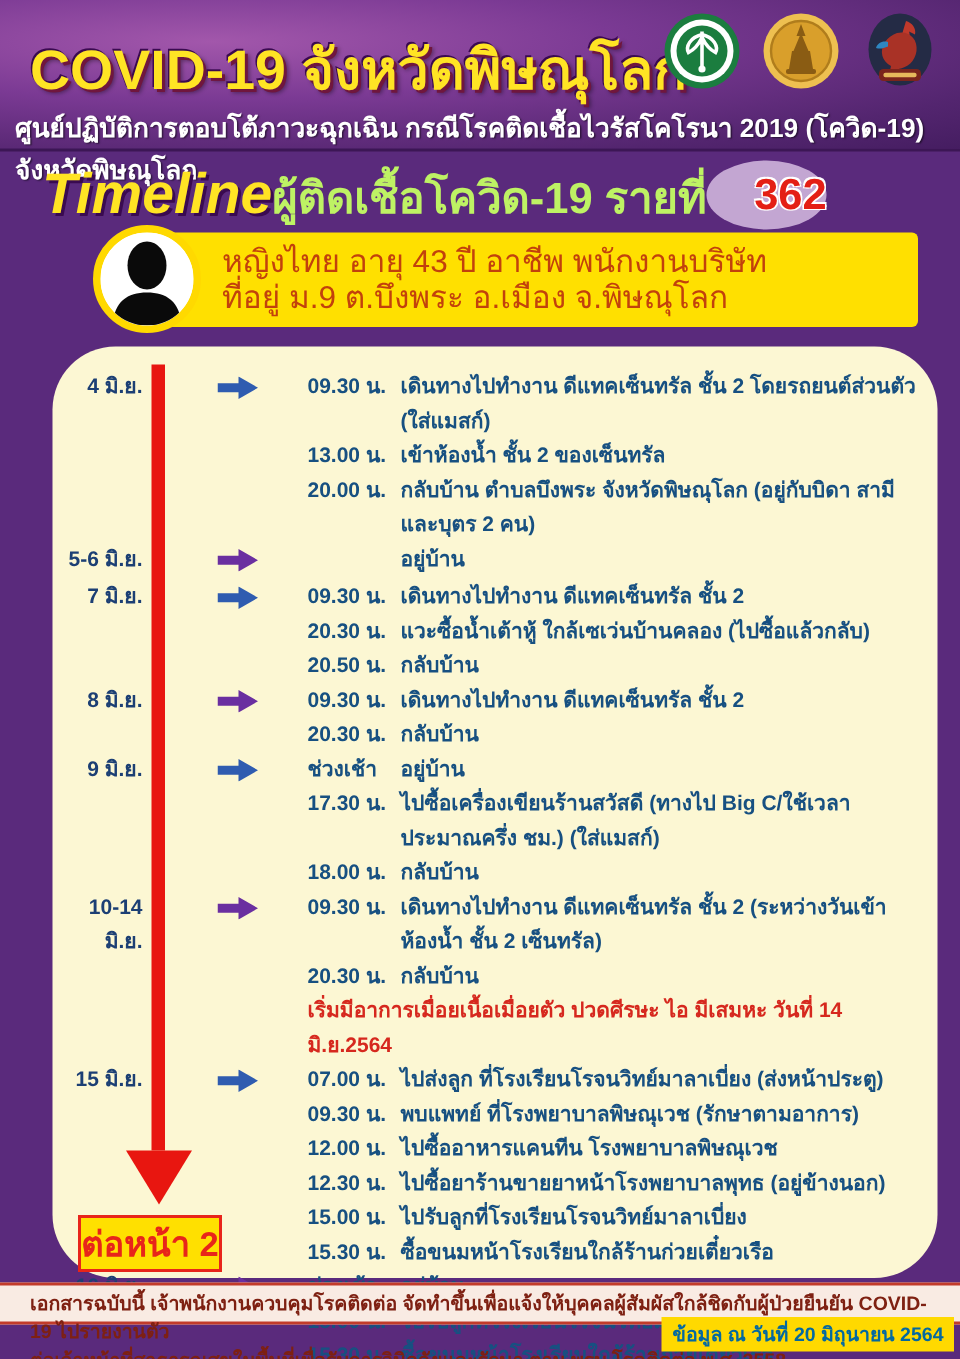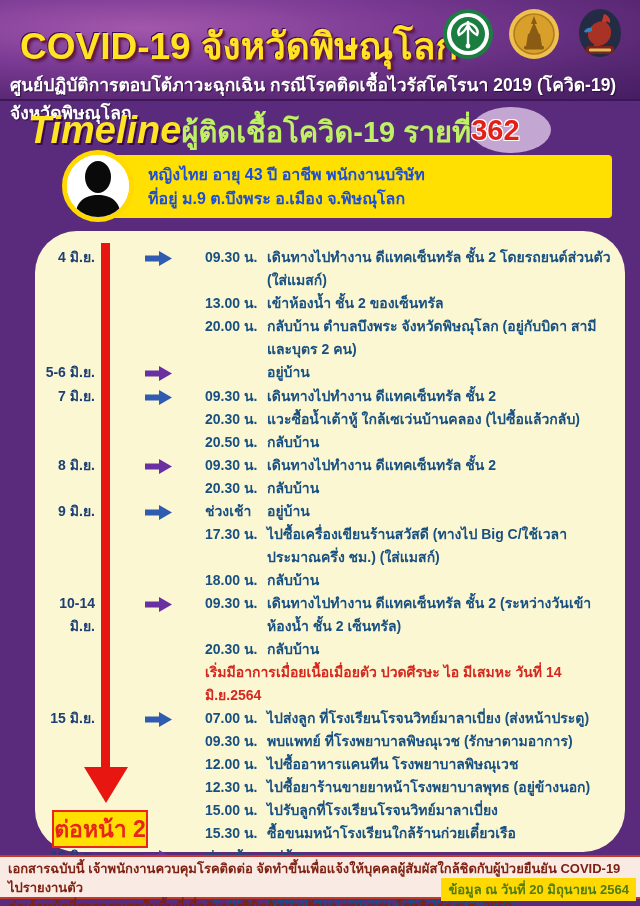--- a/index.html
+++ b/index.html
@@ -17,28 +17,28 @@
   .logo { width:52px; height:52px; }
   .subtitle { position:absolute; left:10px; top:71px; width:630px; font-size:17.5px; font-weight:700;
     color:#ffffff; text-shadow:1px 1px 1px rgba(0,0,0,.5); }
 
   
   .tl-head { position:absolute; left:28px; top:104px; height:52px; display:flex; align-items:center; gap:0; }
   .tl-title { font-size:38px; font-weight:700; font-style:italic; color:#ffe424;
     text-shadow:2px 2px 0 #3a0a50; }
   .tl-sub { font-size:29px; font-weight:700; color:#bef264; padding-top:4px; }
   .badge { width:80px; height:46px; background:#c3a6d2; border-radius:50%;
-    display:flex; align-items:center; justify-content:flex-start; }
+    display:flex; align-items:center; justify-content:flex-end; }
   .badge span { font-size:29px; font-weight:700; color:#e41f15;
     text-shadow:-1px -1px 0 #fff, 1px -1px 0 #fff, -1px 1px 0 #fff, 1px 1px 0 #fff; }
 
   
   .pbox { position:absolute; left:110px; top:155px; width:502px; height:63px;
     background:#ffe000; border-radius:4px; padding:8px 10px 0 38px; }
-  .pbox p { font-size:16px; font-weight:700; color:#1d4ed8; line-height:24px; }
+  .pbox p { font-size:21px; font-weight:400; color:#c2410c; line-height:24px; }
   .avatar { position:absolute; left:62px; top:150px; width:72px; height:72px; border-radius:50%;
     background:#ffffff; border:5px solid #ffd900; overflow:hidden; }
   .avatar svg { display:block; }
 
   
   .panel { position:absolute; left:35px; top:231px; width:590px; height:621px;
     background:#fcf7d3; border-radius:42px; }
   .red-shaft { position:absolute; left:66px; top:12px; width:9px; height:524px; background:#e81610; }
   .red-head { position:absolute; left:49px; top:536px; width:0; height:0;
     border-left:22px solid transparent; border-right:22px solid transparent; border-top:36px solid #e81610; }
@@ -51,24 +51,24 @@
   .e-row { display:flex; font-size:14px; font-weight:700; color:#175081; line-height:23px; }
   .e-time { width:62px; flex:none; }
   .e-text { flex:1; }
   .e-full { flex:1; }
   .e-row.red { color:#d6281e; }
   .next-page { position:absolute; left:17px; top:579px; min-width:96px; padding:1px 0;
     background:#ffe000; border:2px solid #e8251a; color:#e8251a; font-size:23px; font-weight:700;
     text-align:center; line-height:32px; }
 
   
-  .footer { position:absolute; left:0; top:855px; width:640px; height:44px; background:#f9ebe3;
-    border-top:2px solid #c23b2a; border-bottom:2px solid #c23b2a; padding:2px 8px 0 8px; }
+  .footer { position:absolute; left:0; top:855px; width:640px; height:28px; background:#f9ebe3;
+    border-top:2px solid #c23b2a; border-bottom:2px solid #c23b2a; padding:2px 8px 0 20px; }
   .footer p { font-size:13px; font-weight:700; color:#7e2012; line-height:19px; }
-  .stamp { position:absolute; right:4px; top:21px; background:#ffd900; color:#4d7c0f;
+  .stamp { position:absolute; right:4px; top:21px; background:#ffd900; color:#0369a1;
     font-size:13px; font-weight:700; padding:1px 7px; }
 </style>
 </head>
 <body>
 
 <div class="page">
 
   <div class="header">
     <div class="title">COVID-19 จังหวัดพิษณุโลก</div>
     <div class="logos">

